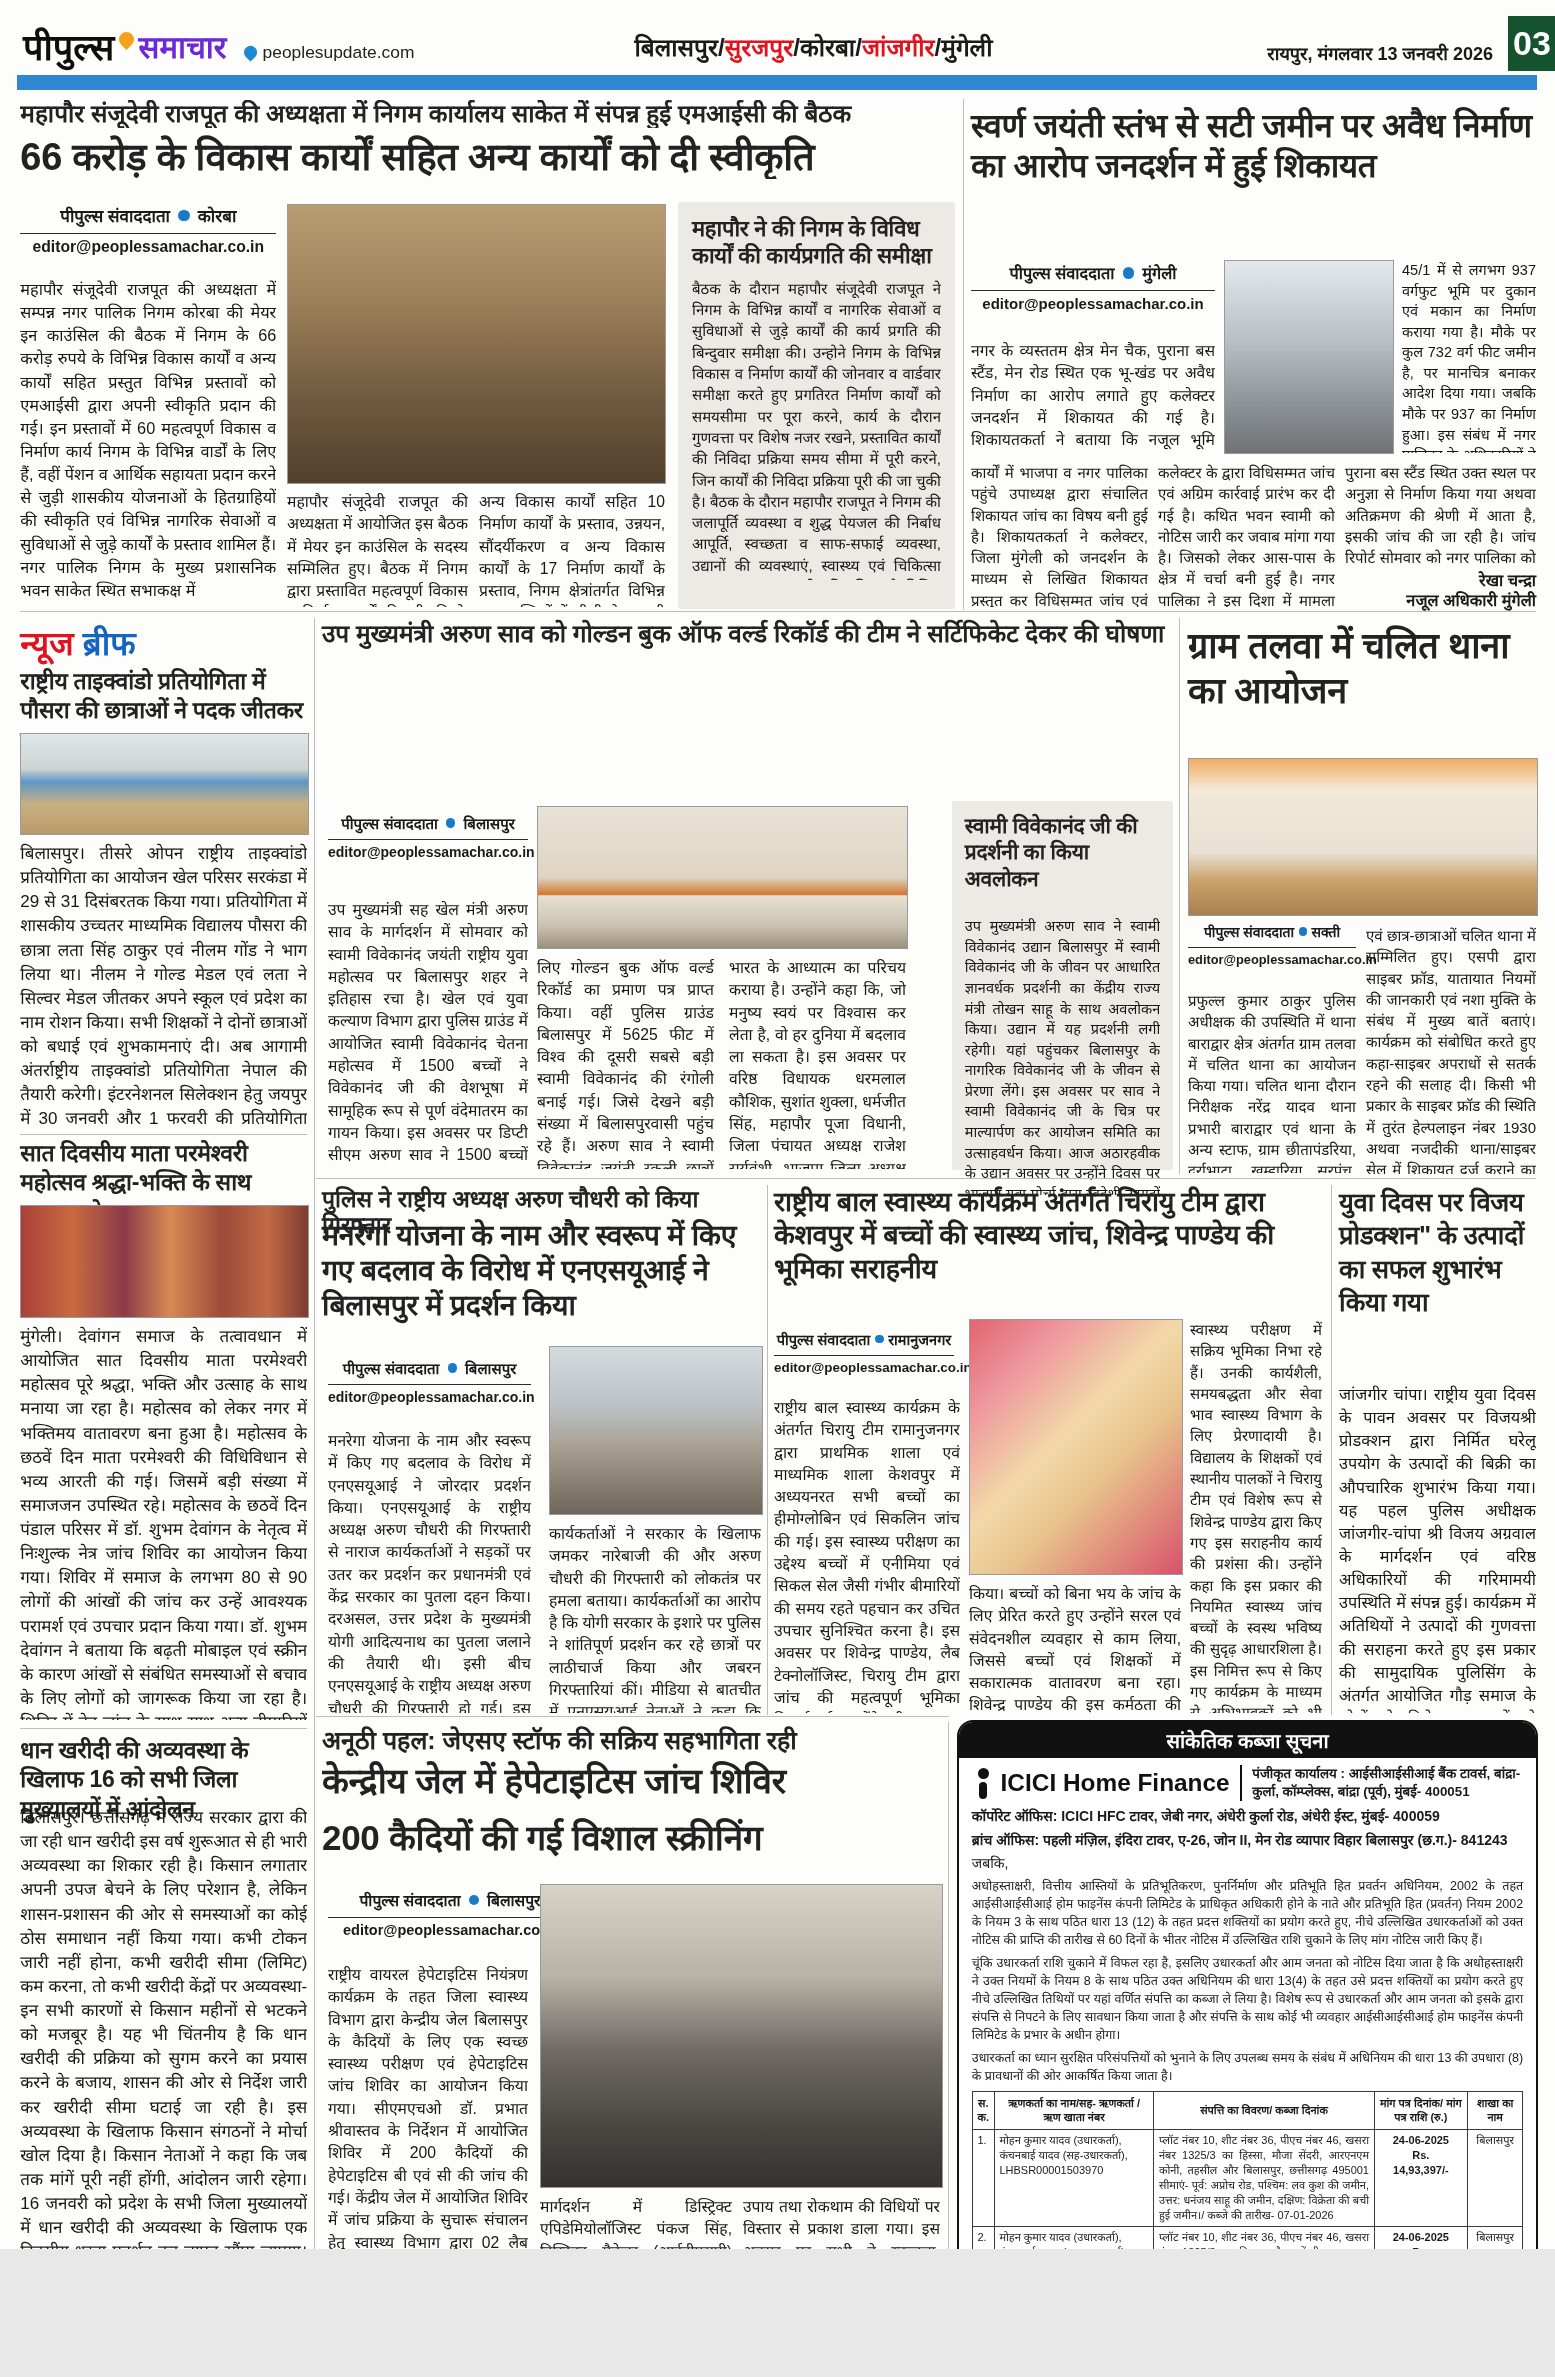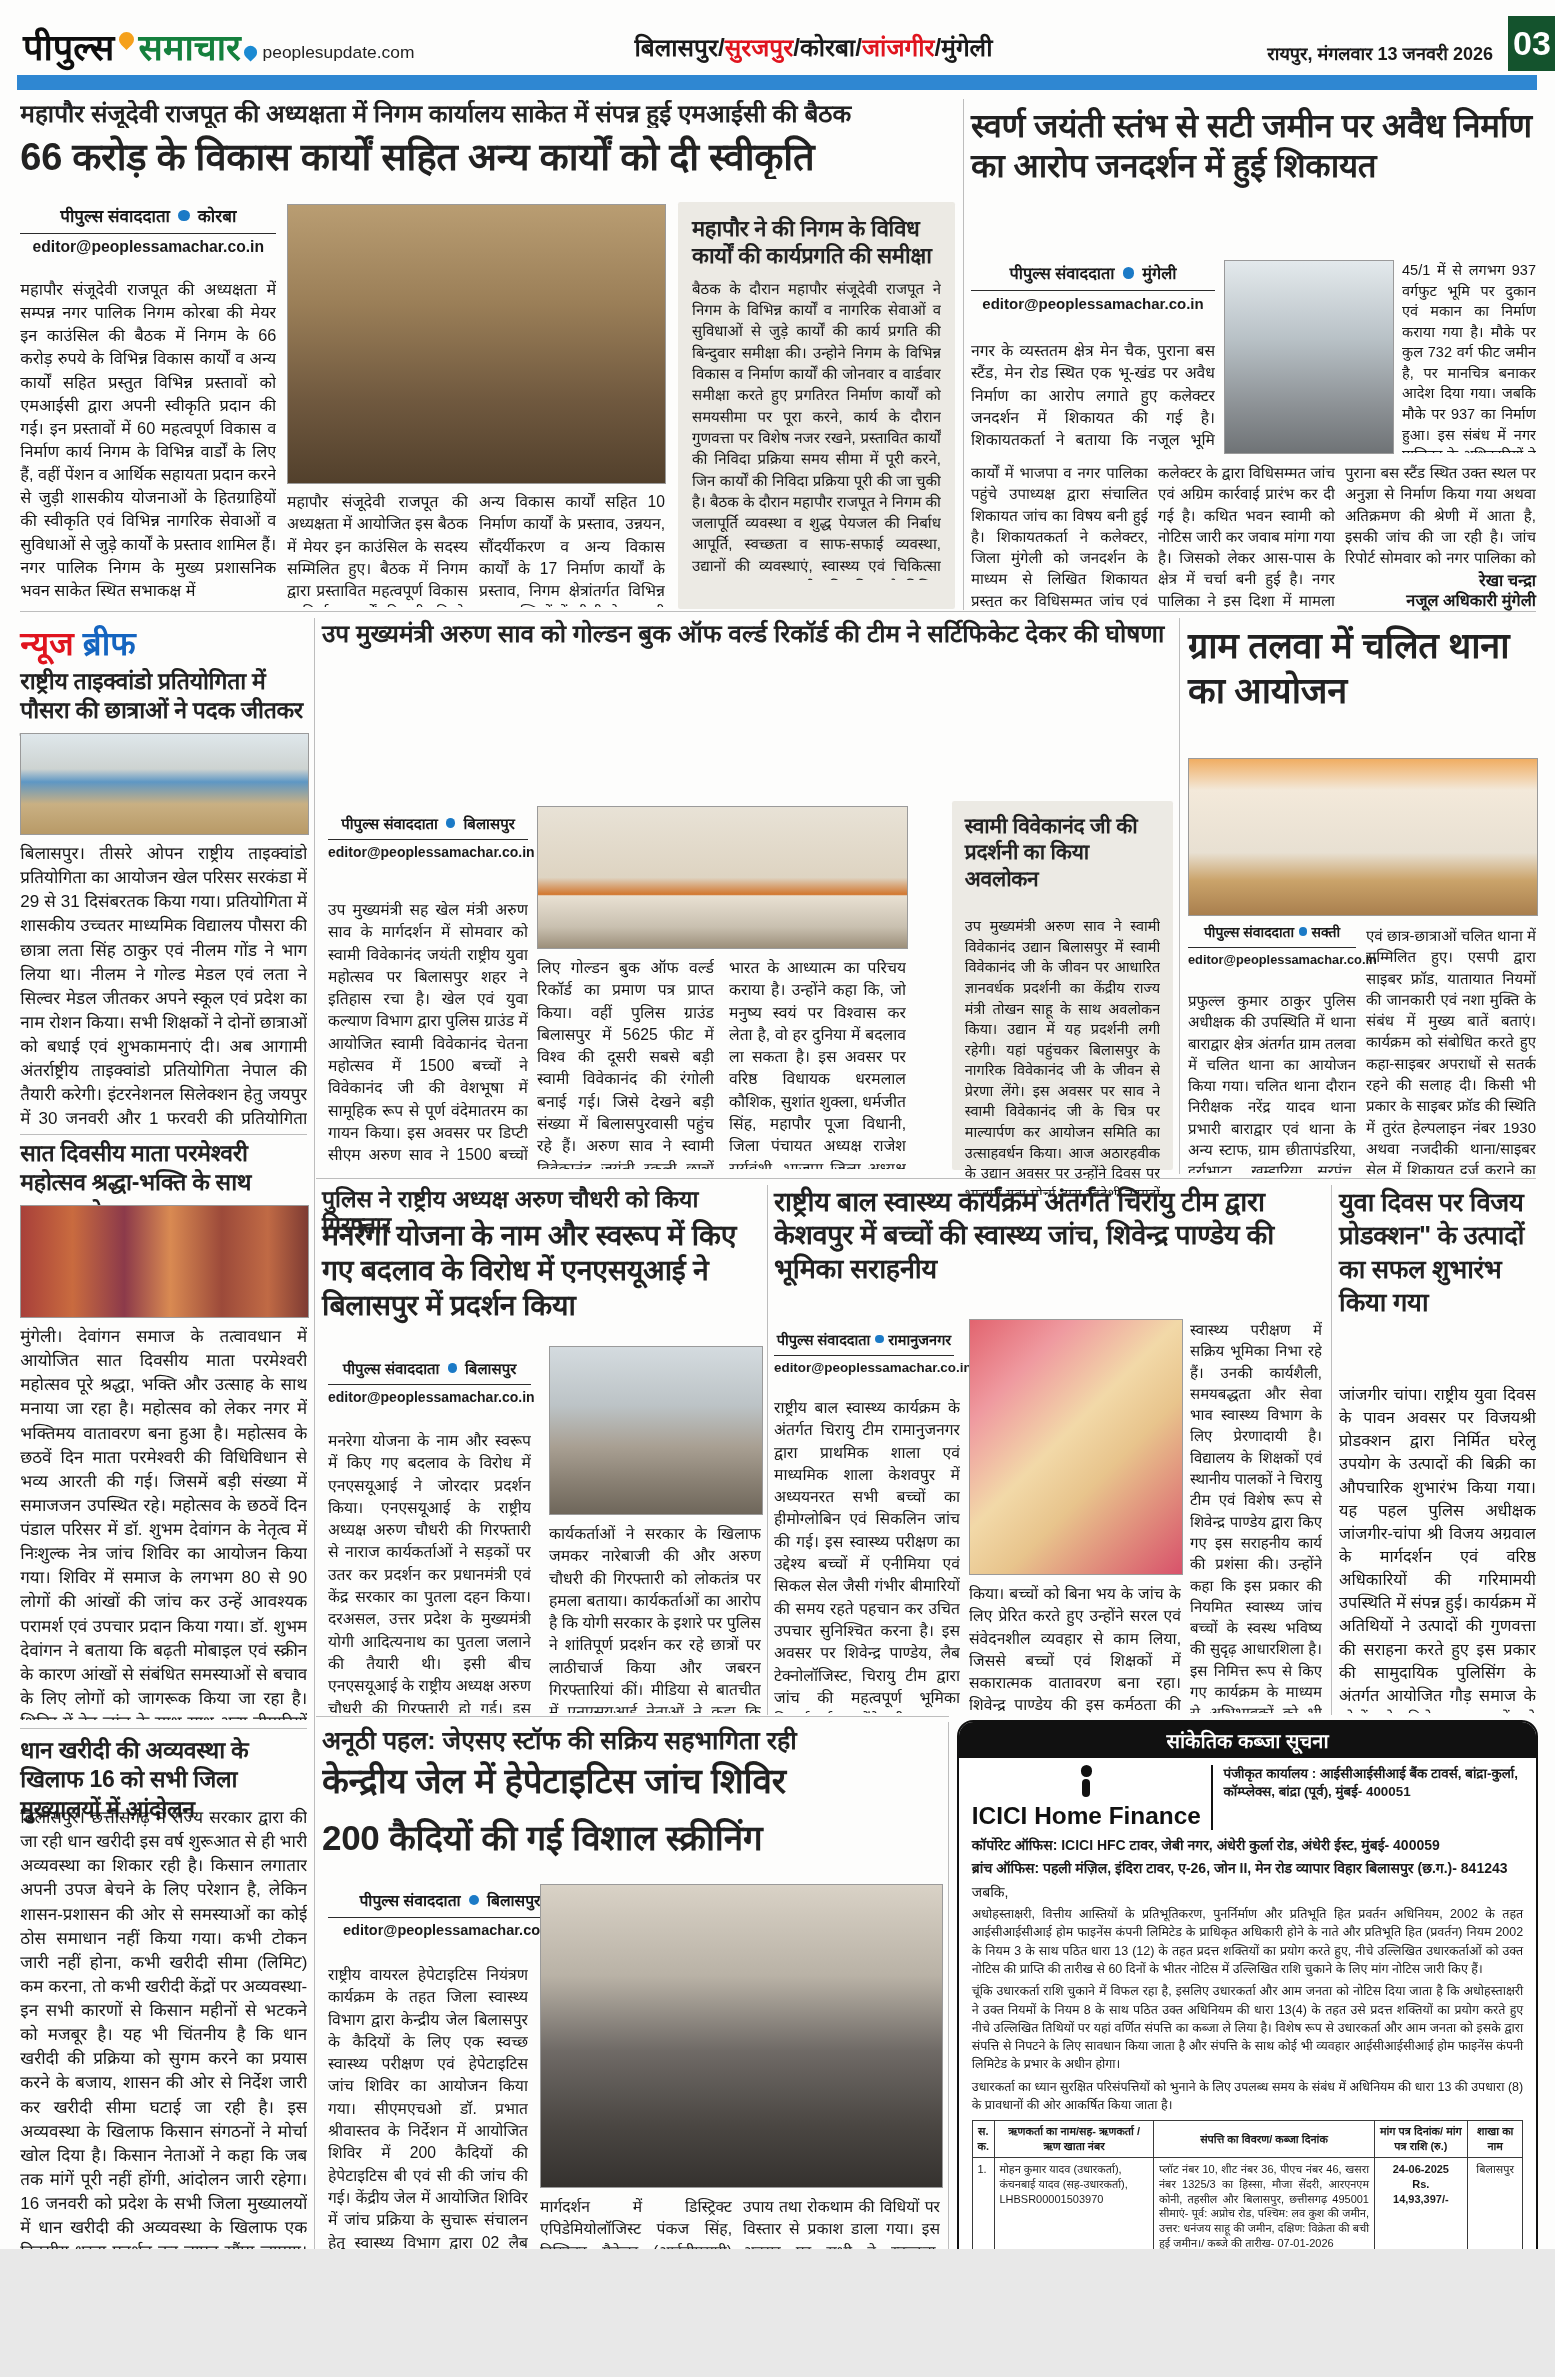--- a/index.html
+++ b/index.html
@@ -22,21 +22,21 @@
   .ph-stage{background:linear-gradient(180deg,#e8e2d6 0%,#ded4c2 50%,#d2772f 62%,#e8e0d2 63%,#c9c0b0 85%,#9c8f7a 100%);}
   .ph-talwa{background:linear-gradient(180deg,#f0ad62 0%,#f3e9da 20%,#e8e0d2 60%,#caa36a 78%,#a97f4e 100%);}
   .ph-protest{background:linear-gradient(180deg,#d4dbdf 0%,#bcc3c6 35%,#a89f92 60%,#8a8174 80%,#6e665a 100%);}
   .ph-camp{background:linear-gradient(135deg,#e2646f 0%,#ef9aa0 22%,#f2d9a8 45%,#e8c48c 62%,#d8526b 100%);}
   .ph-group{background:linear-gradient(180deg,#d9d2c6 0%,#b9b2a6 30%,#6f6a66 55%,#4a4642 80%,#35322f 100%);}
   .sign{font-weight:800;text-align:right;}
   .ad{box-sizing:border-box;border:2.9px solid #111;border-radius:16.3px;background:#fff;overflow:hidden;}
   .ad-title{background:#111;color:#fff;text-align:center;font-weight:800;font-size:20px;padding:4.6px 0;}
   .ad-pad{padding:7px 12.8px 0 12.8px;}
   .ad-logorow{display:flex;align-items:stretch;gap:10.5px;}
-  .ad-brand{display:flex;align-items:center;gap:5.8px;font-weight:800;font-size:24.4px;white-space:nowrap;color:#111;flex-direction:column;}
+  .ad-brand{display:flex;align-items:center;gap:5.8px;font-weight:800;font-size:24.4px;white-space:nowrap;color:#111;}
   .icici-mark{width:23px;height:31px;position:relative;flex:0 0 auto;}
   .icici-mark:before{content:"";position:absolute;left:5.8px;top:0;width:11.6px;height:11.6px;border-radius:50%;background:#111;}
   .icici-mark:after{content:"";position:absolute;left:7.5px;top:14px;width:8.1px;height:17.4px;border-radius:4.1px;background:#111;}
   .ad-sep{width:1.7px;background:#111;flex:0 0 auto;}
   .ad-reg{font-weight:700;font-size:13.4px;line-height:1.35;}
   .ad-line{font-weight:700;font-size:14px;margin-top:4.6px;}
   .ad-para{font-size:12.5px;line-height:1.45;text-align:justify;margin-top:4.6px;}
   .ad table{border-collapse:collapse;width:100%;margin-top:5.8px;}
   .ad th,.ad td{border:1.2px solid #3a3a3a;padding:3.5px 4.6px;font-size:11px;line-height:1.35;vertical-align:top;}
   .ad th{font-weight:800;text-align:center;vertical-align:middle;}
@@ -49,21 +49,21 @@
   .nowrap{white-space:nowrap;overflow:hidden;}
 </style>
 </head>
 <body>
 
 <div class="page">
 
   <div class="abs" style="left:23px;top:23px;height:46px;display:flex;align-items:center;gap:3.5px;">
     <span style="font-size:36px;font-weight:800;color:#0e0e0e;">पीपुल्स</span>
     <span style="width:15px;height:15px;border-radius:50% 50% 50% 0;background:#f5a11c;display:inline-block;transform:rotate(-45deg);margin:0 1.2px 14px 1.2px;"></span>
-    <span style="font-size:36px;font-weight:800;color:#15803d;">समाचार</span>
+    <span style="font-size:31px;font-weight:800;color:#6d28d9;">समाचार</span>
   </div>
 
   <div class="abs" style="left:244px;top:42px;display:flex;align-items:center;gap:5.8px;">
     <span style="width:12.8px;height:12.8px;border-radius:50% 50% 50% 0;background:#1b8ad2;display:inline-block;transform:rotate(-45deg);"></span>
     <span style="font-size:17.4px;color:#222;">peoplesupdate.com</span>
   </div>
 
   <div class="abs" style="left:523px;top:30px;width:581px;text-align:center;font-size:24.4px;font-weight:800;">
     <span>बिलासपुर</span><span>/</span><span class="tag-red">सुरजपुर</span><span>/</span><span>कोरबा</span><span>/</span><span class="tag-red">जांजगीर</span><span>/</span><span>मुंगेली</span>
   </div>

